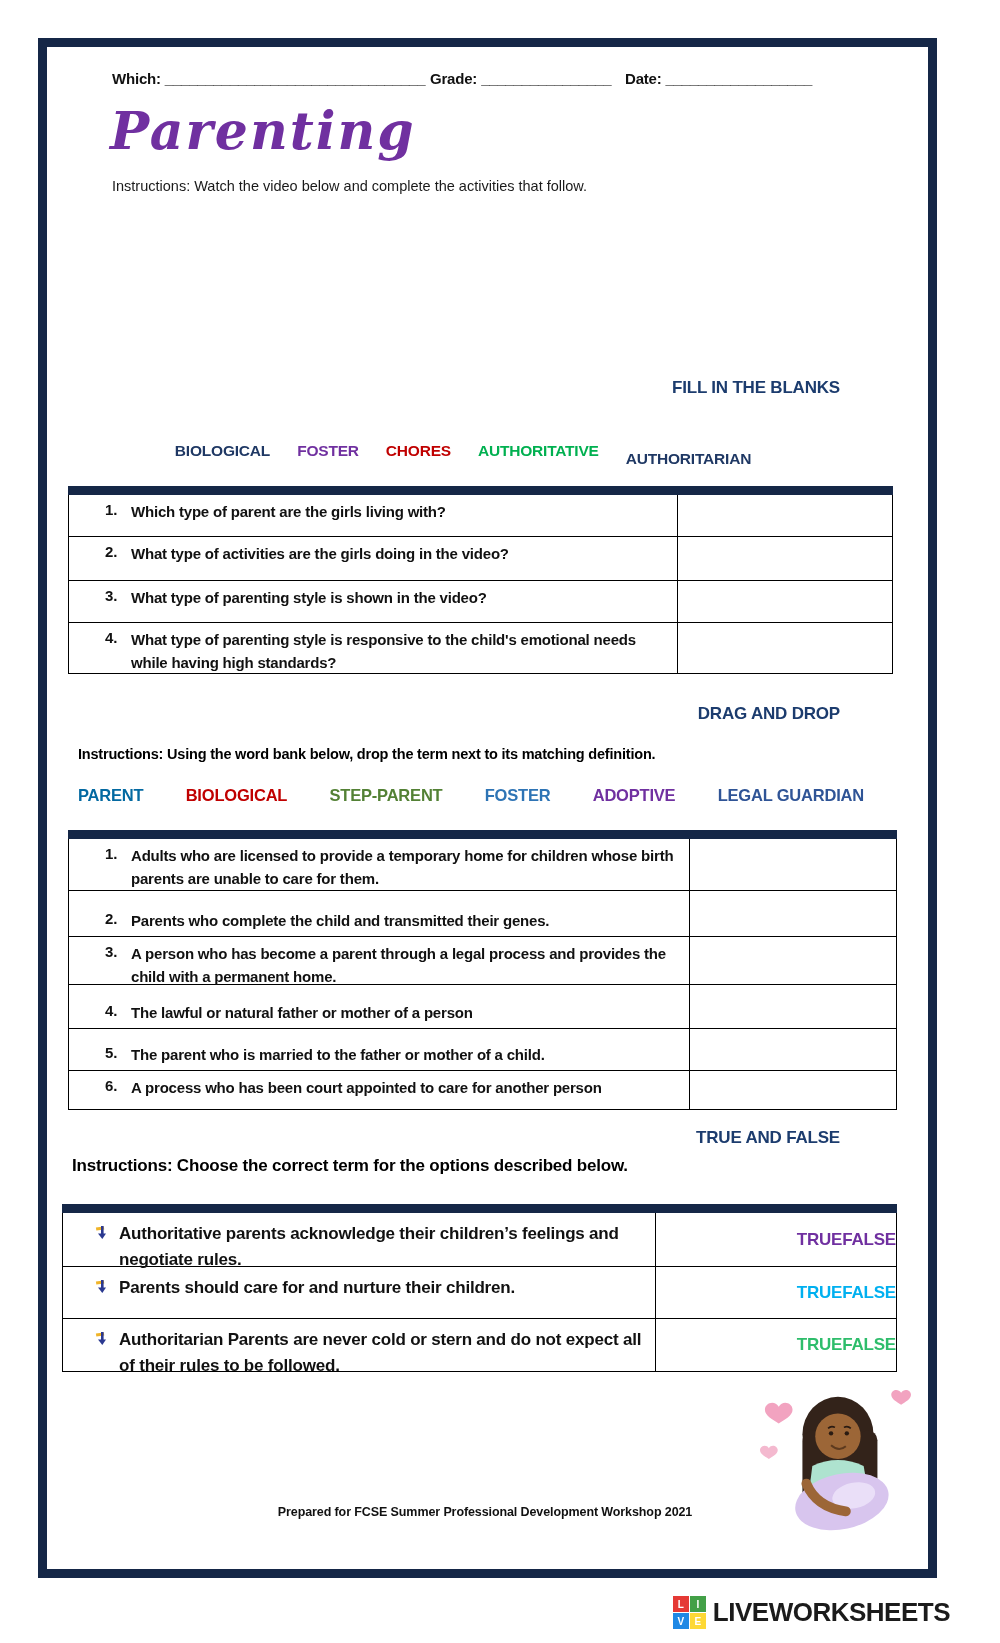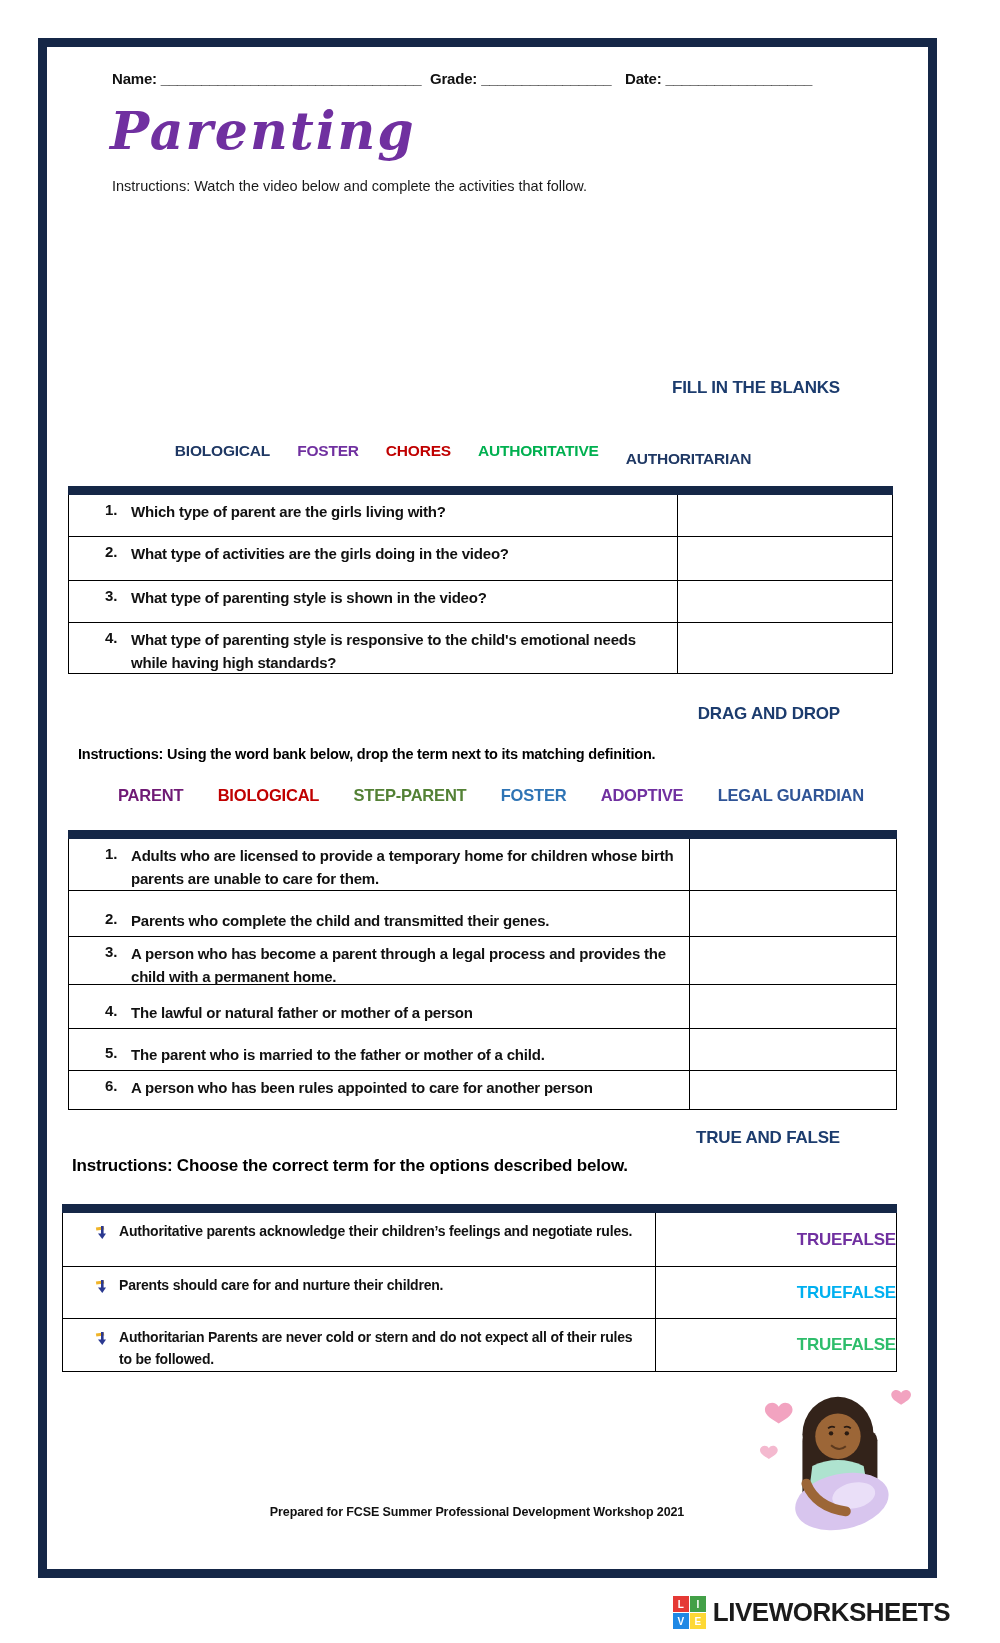--- a/index.html
+++ b/index.html
@@ -37,41 +37,41 @@
   .qnum{width:26px;font-weight:bold;font-size:15px;letter-spacing:-0.2px;flex:none;}
   .qtext{flex:1;font-weight:bold;font-size:15px;letter-spacing:-0.2px;line-height:1.5;}
   .acell{border-left:1.6px solid #000;box-sizing:border-box;flex:none;}
   .t1 .acell{width:215px;}
   .t2 .acell{width:207px;}
 
   
   .tfq{width:593px;display:flex;padding:8px 8px 4px 32px;box-sizing:border-box;
        border-right:1.6px solid #000;}
   .bullet{width:24px;flex:none;padding-top:3px;}
-  .tftext{flex:1;font-weight:bold;font-size:14px;letter-spacing:-0.2px;line-height:1.55;}
+  .tftext{flex:1;font-weight:bold;font-size:17px;letter-spacing:-0.2px;line-height:1.55;}
   .tfa{flex:1;display:flex;align-items:center;justify-content:flex-end;
        font-weight:bold;font-size:17px;letter-spacing:-0.2px;}
 
   .credit{font-size:12.5px;font-weight:bold;letter-spacing:-0.1px;text-align:center;}
 
   
   .logo{position:absolute;top:1596px;right:50px;display:flex;align-items:center;gap:7px;}
   .tiles{display:grid;grid-template-columns:16px 16px;grid-auto-rows:16px;gap:1px;}
   .tile{display:flex;align-items:center;justify-content:center;color:#fff;
         font-size:10px;font-weight:bold;}
   .logo-text{font-size:26px;font-weight:800;color:#1b1b1b;letter-spacing:-0.5px;}
 </style>
 </head>
 <body>
 
 <div class="canvas">
   <div class="frame"></div>
 
   <div class="abs hdr" style="left:112px;">
-    <span>Name:</span>
+    <span>Which:</span>
     <span class="blank">________________________________</span>
   </div>
   <div class="abs hdr" style="left:430px;">
     <span>Grade:</span>
     <span class="blank">________________</span>
   </div>
   <div class="abs hdr" style="left:625px;">
     <span>Date:</span>
     <span class="blank">__________________</span>
   </div>
@@ -118,21 +118,21 @@
           <span class="qtext">What type of parenting style is responsive to the child's emotional needs while having high standards?</span>
         </div>
         <div class="acell"></div>
       </div>
     </div>
   </div>
 
   <div class="abs sec-h" style="right:160px;top:704px;">DRAG AND DROP</div>
   <div class="abs instr" style="left:78px;top:746px;">Instructions: Using the word bank below, drop the term next to its matching definition.</div>
   <div class="abs wb-row" style="left:78px;top:786px;width:786px;justify-content:space-between;">
-    <span class="wb2" style="color: #701a75; margin-left: 40px;">PARENT</span>
+    <span class="wb2" style="color: #0369a1;">PARENT</span>
     <span class="wb2" style="color: rgb(192, 0, 0);">BIOLOGICAL</span>
     <span class="wb2" style="color: rgb(83, 129, 53);">STEP-PARENT</span>
     <span class="wb2" style="color: rgb(46, 116, 181);">FOSTER</span>
     <span class="wb2" style="color: rgb(112, 48, 160);">ADOPTIVE</span>
     <span class="wb2" style="color: rgb(47, 84, 150);">LEGAL GUARDIAN</span>
   </div>
 
   <div class="wtable t2" style="left:68px;top:830px;width:829px;">
     <div class="topbar"></div>
     <div class="tbody">
@@ -167,21 +167,21 @@
       <div class="trow" style="height:42px;align-items:flex-end;">
         <div class="qcell">
           <span class="qnum">5.</span>
           <span class="qtext">The parent who is married to the father or mother of a child.</span>
         </div>
         <div class="acell" style="align-self:stretch;"></div>
       </div>
       <div class="trow" style="height:38px;">
         <div class="qcell">
           <span class="qnum">6.</span>
-          <span class="qtext">A person who has been rules appointed to care for another person</span>
+          <span class="qtext">A process who has been court appointed to care for another person</span>
         </div>
         <div class="acell"></div>
       </div>
     </div>
   </div>
 
   <div class="abs sec-h" style="right:160px;top:1128px;">TRUE AND FALSE</div>
   <div class="abs instr" style="left:72px;top:1156px;font-size:17px;">Instructions: Choose the correct term for the options described below.</div>
 
   <div class="wtable" style="left:62px;top:1204px;width:835px;">
@@ -252,21 +252,21 @@
       <path d="M74 46 q3 -3 7 -1" stroke="#2a1b12" stroke-width="1.6" fill="none"></path>
       <path d="M90 45 q4 -2 7 1" stroke="#2a1b12" stroke-width="1.6" fill="none"></path>
       <path d="M77 63 q8 7 15 1" stroke="#5d3a1e" stroke-width="2" fill="none"></path>
       <path d="M58 84 q26 -12 52 0 l8 44 l-66 4 Z" fill="#aee3cf"></path>
       <ellipse cx="88" cy="120" rx="48" ry="28" fill="#d8c5ee" transform="rotate(-12 88 120)"></ellipse>
       <ellipse cx="100" cy="114" rx="22" ry="13" fill="#eadff8" transform="rotate(-12 100 114)"></ellipse>
       <path d="M52 102 q10 24 40 28" stroke="#9c6637" stroke-width="10" fill="none" stroke-linecap="round"></path>
     </svg>
   </div>
 
-  <div class="abs credit" style="left:112px;top:1505px;width:730px;">Prepared for FCSE Summer Professional Development Workshop 2021</div>
+  <div class="abs credit" style="left:120px;top:1505px;width:730px;">Prepared for FCSE Summer Professional Development Workshop 2021</div>
 
   <div class="logo">
     <div class="tiles">
       <span class="tile" style="background: rgb(229, 57, 53);">L</span>
       <span class="tile" style="background: rgb(67, 160, 71);">I</span>
       <span class="tile" style="background: rgb(30, 136, 229);">V</span>
       <span class="tile" style="background: rgb(253, 216, 53);">E</span>
     </div>
     <span class="logo-text">LIVEWORKSHEETS</span>
   </div>

